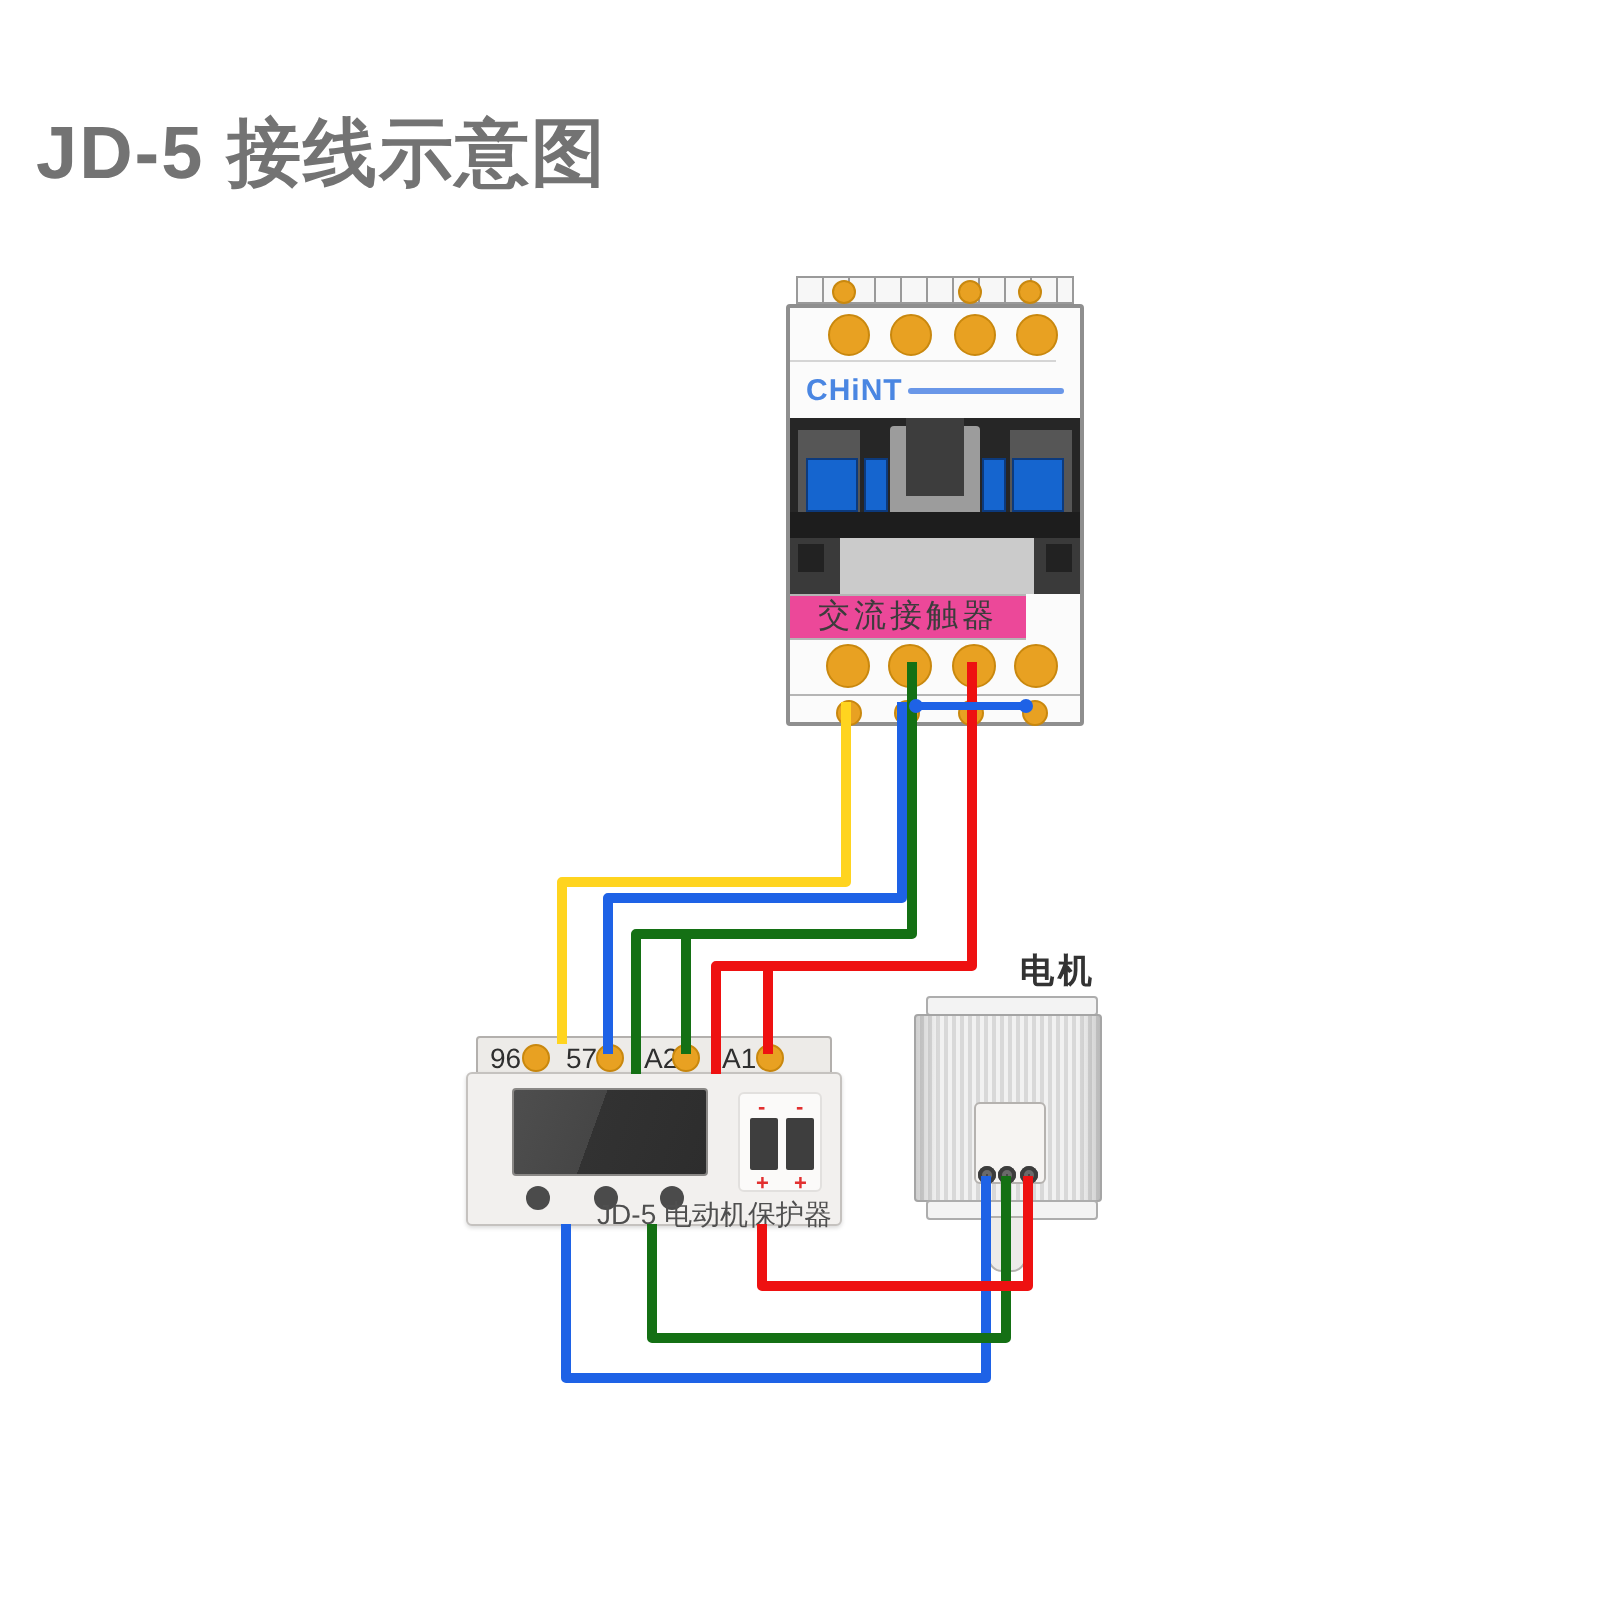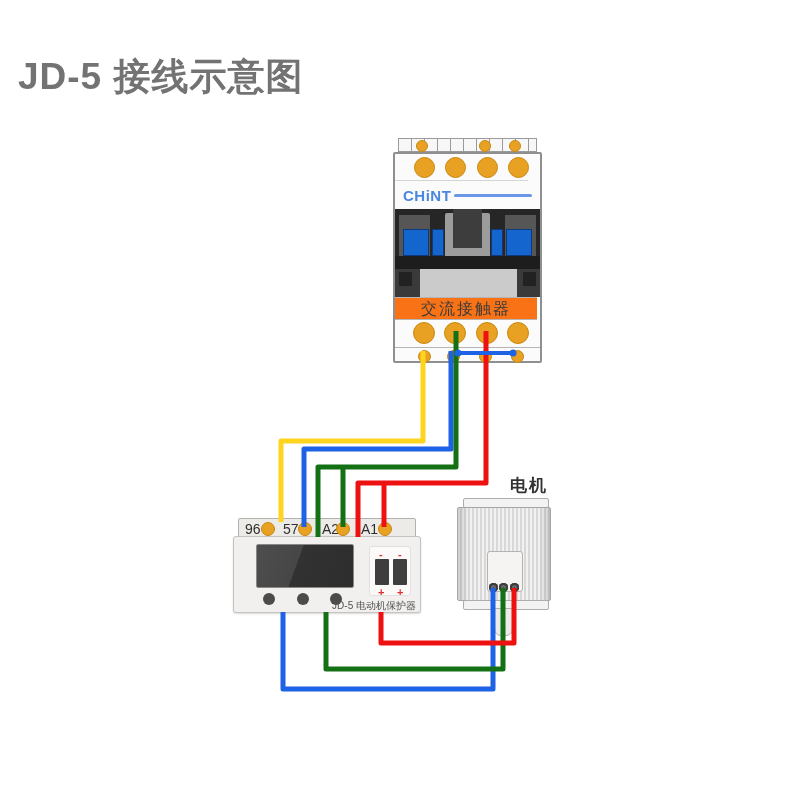--- a/index.html
+++ b/index.html
@@ -33,41 +33,41 @@
   .brand-line{left:59px;top:13px;width:78px;height:3px;background:#6a97e8;border-radius:2px;}
   .cdark{left:0;top:55px;width:145px;height:88px;background:#262626;overflow:hidden;}
   .gcol{top:6px;width:31px;height:55px;background:#565656;}
   .armature{left:50px;top:4px;width:45px;height:47px;background:#9c9c9c;border-radius:2px;}
   .armature-in{left:58px;top:0;width:29px;height:39px;background:#3d3d3d;}
   .bwin{top:20px;height:27px;background:var(--window-blue,#1565cf);border:1px solid #0c3a7d;box-sizing:border-box;}
   .clowstrip{left:0;top:47px;width:145px;height:13px;background:#1d1d1d;}
   .cbotband{left:0;top:60px;width:145px;height:28px;background:#3a3a3a;}
   .lightblock{left:25px;top:60px;width:97px;height:28px;background:#cbcbcb;}
   .cornersq{top:63px;width:13px;height:14px;background:#222;}
-  .clabelrow{left:0;top:143px;width:142px;height:23px;background:#f97316;
+  .clabelrow{left:0;top:143px;width:118px;height:23px;background:#ec4899;
     border-top:1px solid #b5b5b5;border-bottom:1px solid #b5b5b5;box-sizing:border-box;
     text-align:center;font-size:16px;color:#3c3c3c;letter-spacing:2px;line-height:22px;}
   .csmallrow{left:0;top:193px;width:145px;height:14px;border-top:1px solid #b5b5b5;}
 
   
   #jd5-strip{left:238px;top:518px;width:178px;height:22px;background:#edebe8;
     border:1px solid #b3b0ad;border-radius:2px;box-sizing:border-box;}
   .jlabel{top:2px;font-size:14px;color:#2f2f2f;}
   .jtab{top:536px;height:9px;background:#c9c6c3;}
   #jd5-body{left:233px;top:536px;width:188px;height:77px;background:#f2f0ee;
     border:1px solid #c5c2bf;border-radius:3px;box-sizing:border-box;
     box-shadow:0 1px 2px rgba(0,0,0,.15);}
   .display{left:22px;top:7px;width:98px;height:44px;border-radius:2px;border:1px solid #8a8886;
     background:linear-gradient(110deg,#4e4e4e 0%,#464646 42%,#323232 42%,#2d2d2d 100%);box-sizing:border-box;}
   .jbtn{width:12px;height:12px;border-radius:50%;background:#4b4b4b;top:56px;}
   .jpanel{left:135px;top:9px;width:42px;height:50px;background:#fbfaf9;border:1px solid #e2e0de;
     border-radius:3px;box-sizing:border-box;}
   .jpbtn{top:12px;width:14px;height:26px;background:#3e3e3e;border-radius:1px;}
   .sign{font-size:11px;font-weight:bold;color:#e23030;line-height:10px;}
-  .jd5-name{right:4px;top:62px;font-size:10px;color:#4f4f4f;white-space:nowrap;}
+  .jd5-name{right:4px;top:62px;font-size:14px;color:#4f4f4f;white-space:nowrap;}
 
   
   #motor-label{left:510px;top:474px;font-size:17px;font-weight:600;color:#333;letter-spacing:2px;}
   .mcap{left:463px;width:86px;height:10px;background:#f3f3f3;border:1px solid #adadad;
     border-radius:2px;box-sizing:border-box;}
   #motor-body{left:457px;top:507px;width:94px;height:94px;border:1px solid #a5a5a5;border-radius:2px;
     box-sizing:border-box;
     background:
       linear-gradient(90deg,rgba(0,0,0,.14),rgba(0,0,0,0) 12%,rgba(0,0,0,0) 88%,rgba(0,0,0,.14)),
       repeating-linear-gradient(90deg,#f1f1f1 0 2px,#d8d8d8 2px 4px);}

